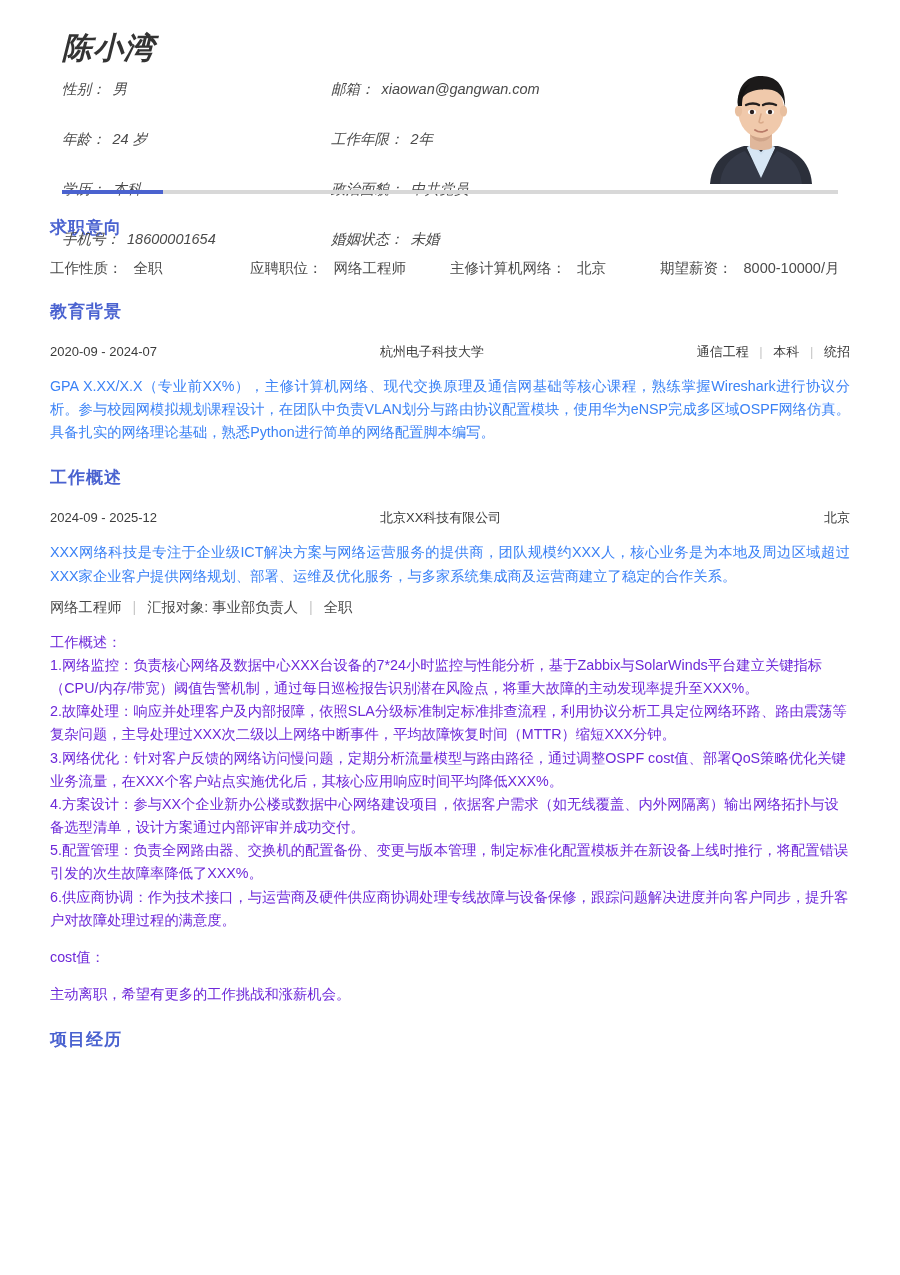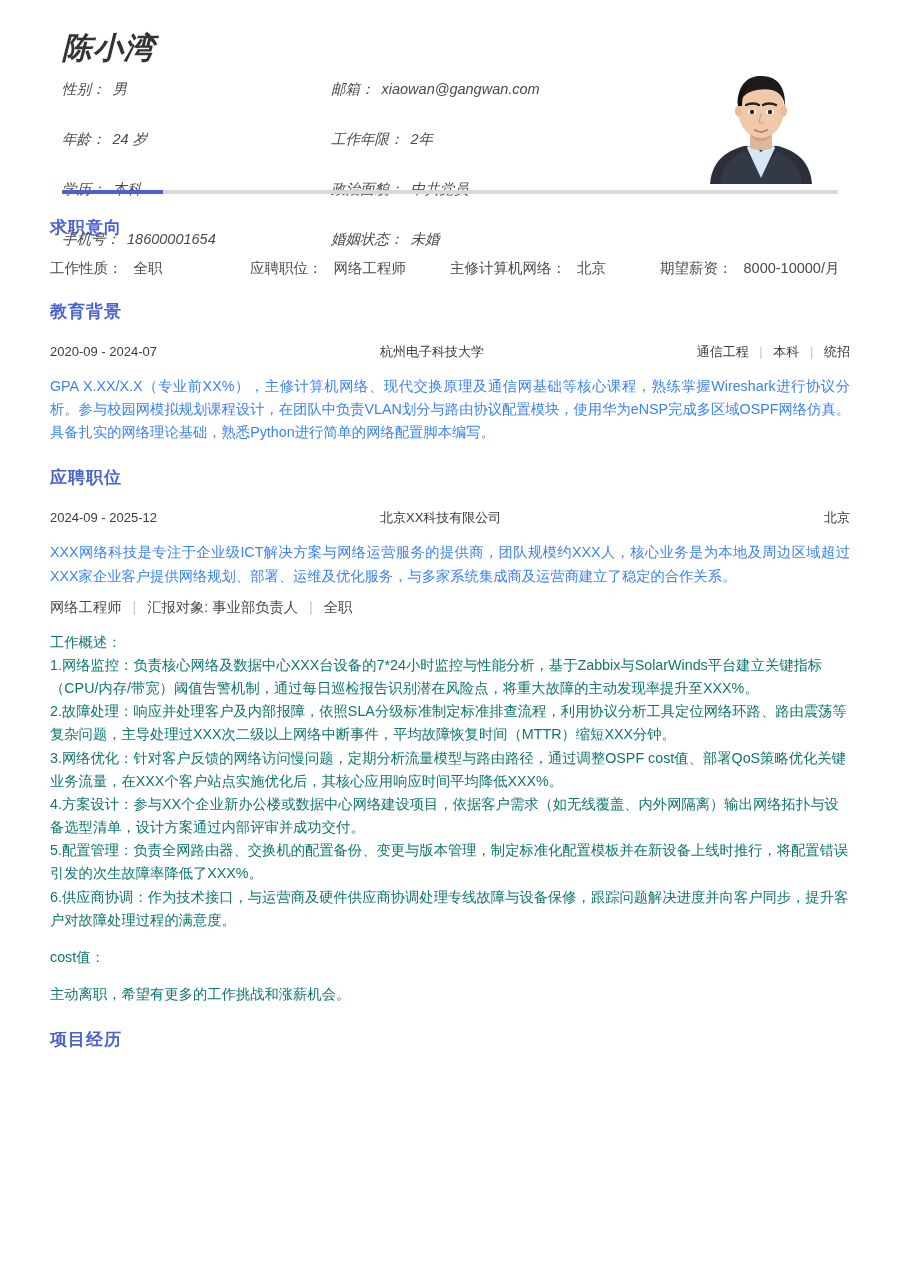--- a/index.html
+++ b/index.html
@@ -142,21 +142,21 @@
     text-align: justify;
   }
   .meta-line {
     font-size: 14.3px;
     color: #4a4a4a;
     margin: 0 0 14px 0;
   }
   .block {
     font-size: 14.3px;
     line-height: 1.62;
-    color: #0f766e;
+    color: #6d28d9;
     white-space: pre-wrap;
     margin: 0;
   }
   .gap { height: 14px; }
 </style>
 </head>
 <body>
 
 <div class="page">
 
@@ -282,21 +282,21 @@
         <span>本科</span>
         <span class="tag-sep">|</span>
         <span>统招</span>
       </div>
     </div>
 
     <p class="para">GPA X.XX/X.X（专业前XX%），主修计算机网络、现代交换原理及通信网基础等核心课程，熟练掌握Wireshark进行协议分析。参与校园网模拟规划课程设计，在团队中负责VLAN划分与路由协议配置模块，使用华为eNSP完成多区域OSPF网络仿真。具备扎实的网络理论基础，熟悉Python进行简单的网络配置脚本编写。</p>
   </div>
 
   <div class="section">
-    <div class="section-title">应聘职位</div>
+    <div class="section-title">工作概述</div>
 
     <div class="entry-head">
       <div class="eh-date">2024-09 - 2025-12</div>
       <div class="eh-org">
         <span class="eh-org-inner">北京XX科技有限公司</span>
       </div>
       <div class="eh-right">北京</div>
     </div>
 
     <p class="para">XXX网络科技是专注于企业级ICT解决方案与网络运营服务的提供商，团队规模约XXX人，核心业务是为本地及周边区域超过XXX家企业客户提供网络规划、部署、运维及优化服务，与多家系统集成商及运营商建立了稳定的合作关系。</p>

